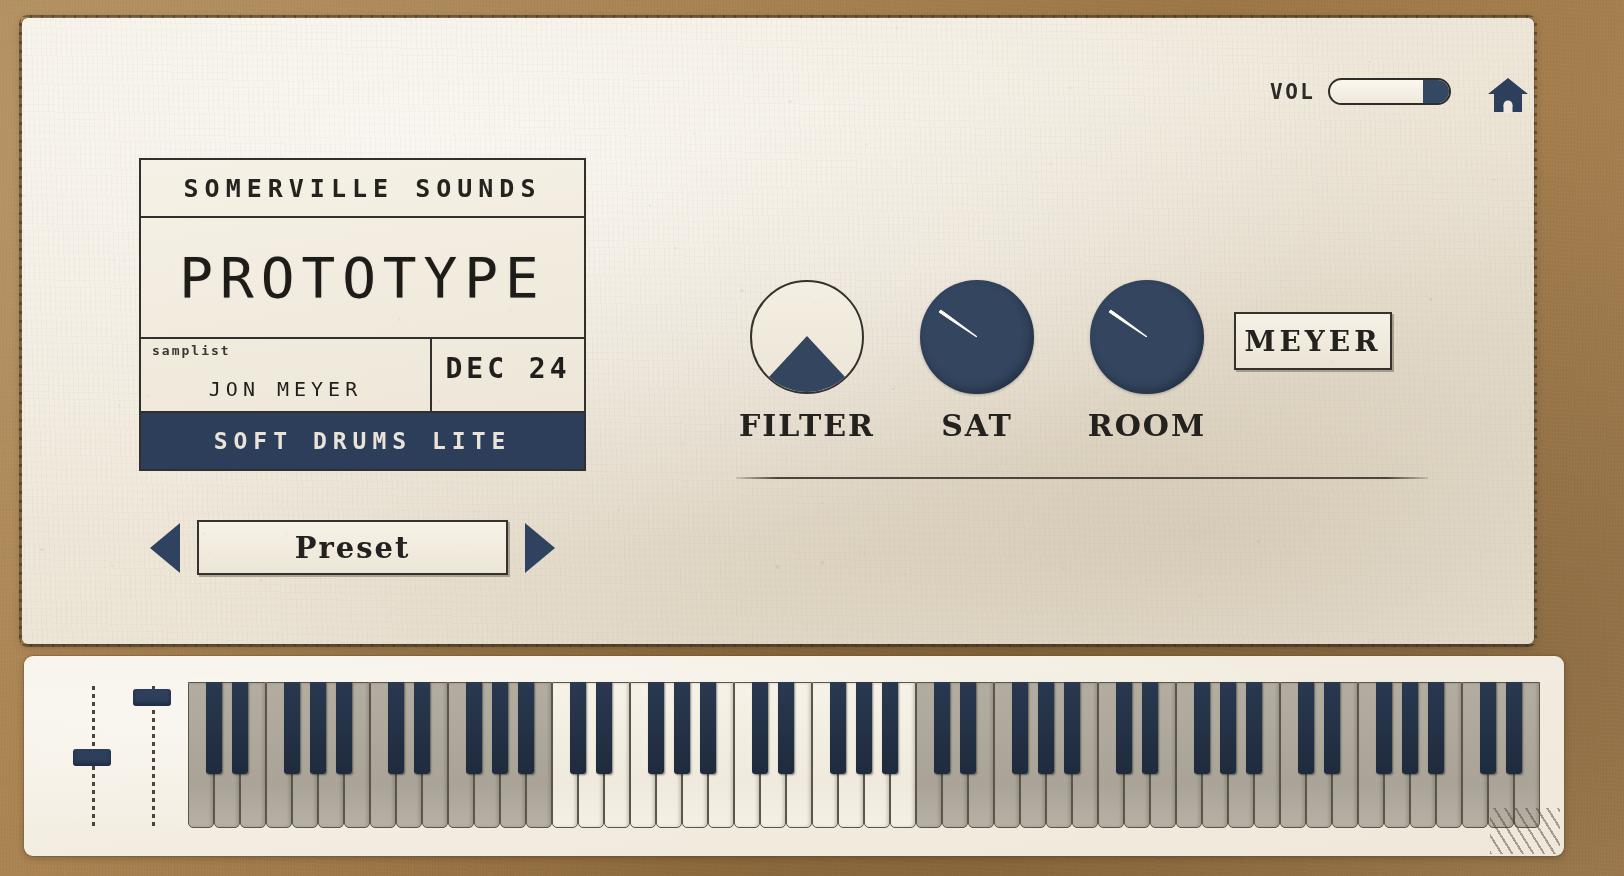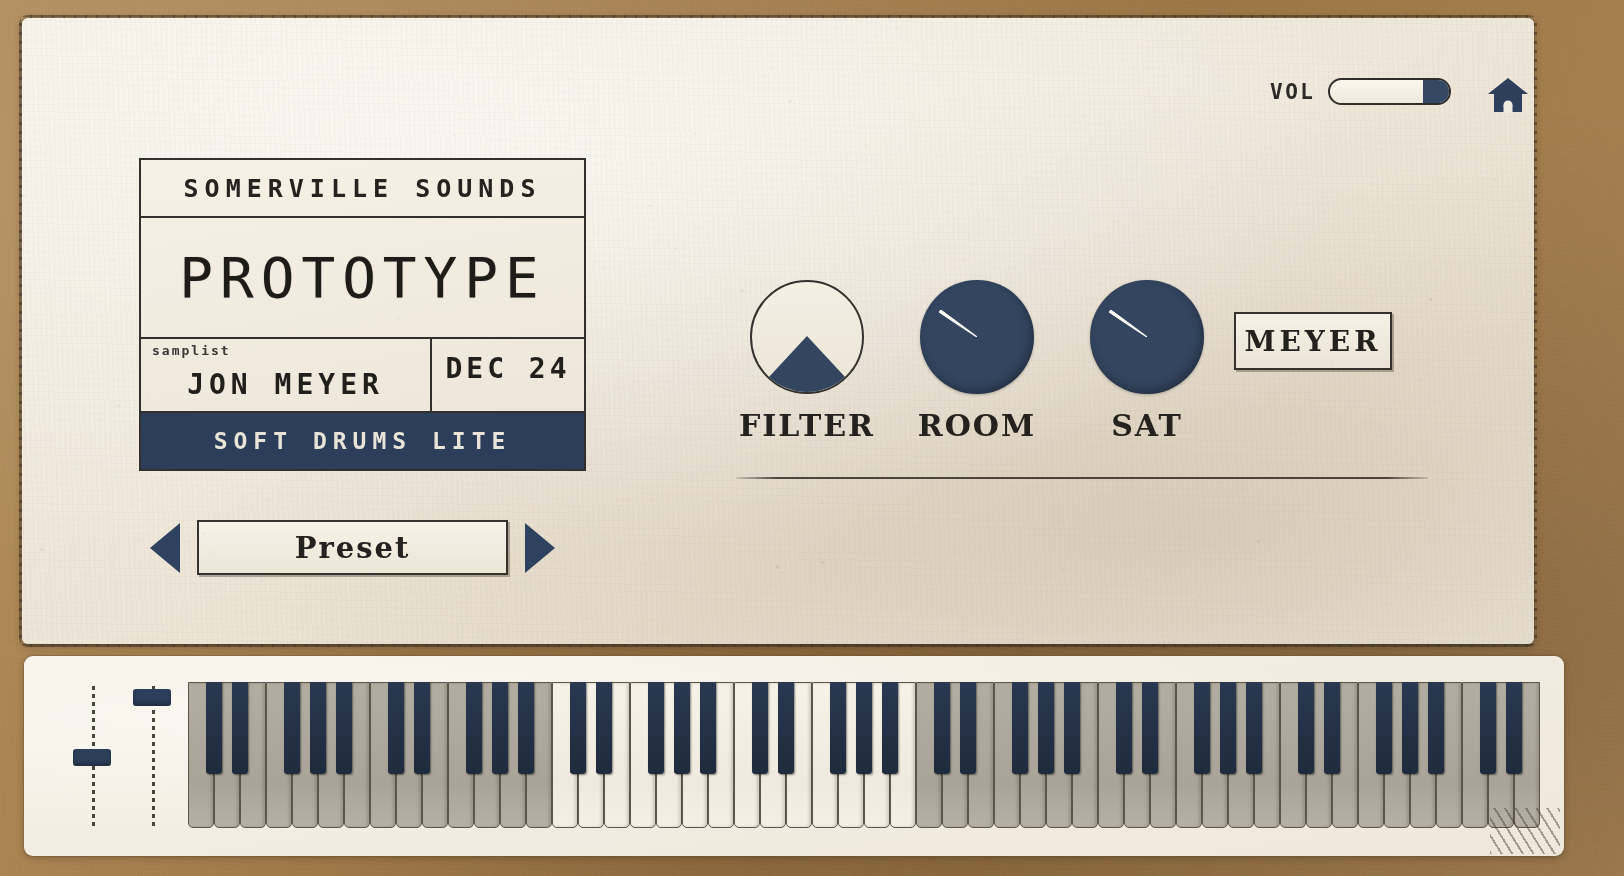--- a/index.html
+++ b/index.html
@@ -90,21 +90,21 @@
     text-shadow:0 0 1px rgba(0,0,0,.35);
   }
   #card-meta-row{height:72px;display:flex;border-bottom:2px solid #32302c;}
   #card-artist-cell{
     flex:1;border-right:2px solid #32302c;position:relative;
     display:flex;align-items:flex-end;justify-content:center;padding-bottom:10px;
   }
   #card-artist-tag{
     position:absolute;left:11px;top:4px;font-size:13px;letter-spacing:2px;color:#3a3732;font-weight:700;
   }
-  #card-artist{font-size:28px;letter-spacing:5px;color:#201f1c;font-weight:700;}
+  #card-artist{font-size:20px;letter-spacing:5px;color:#201f1c;font-weight:400;}
   #card-date-cell{
     width:152px;display:flex;align-items:flex-end;justify-content:center;padding-bottom:26px;
   }
   #card-date{font-size:28px;letter-spacing:4px;color:#201f1c;font-weight:700;}
   #card-banner{
     height:56px;background:#2c3e59;
     display:flex;align-items:center;justify-content:center;
     margin:0 -0px;
   }
   #card-banner-text{font-size:23px;letter-spacing:6px;color:#eae4d8;font-weight:700;}
@@ -255,27 +255,27 @@
     <div class="knob-cell">
       <div class="knob outline">
         <div id="filter-mountain"></div>
       </div>
       <span class="knob-label">FILTER</span>
     </div>
     <div class="knob-cell">
       <div class="knob solid">
         <div class="knob-ind" style="transform:translate(0,-50%) rotate(215deg)"></div>
       </div>
-      <span class="knob-label">ROOM</span>
+      <span class="knob-label">SAT</span>
     </div>
     <div class="knob-cell">
       <div class="knob solid">
         <div class="knob-ind" style="transform:translate(0,-50%) rotate(215deg)"></div>
       </div>
-      <span class="knob-label">SAT</span>
+      <span class="knob-label">ROOM</span>
     </div>
   </div>
 
   <div id="slam-btn">
     <span id="slam-label">MEYER</span>
   </div>
 
   <div id="knob-divider"></div>
 <div class="speck" style="width: 2.55235px; height: 2.55235px; left: 451.89px; top: 338.39px; opacity: 0.396128;"></div>
     <div class="speck" style="width: 2.74768px; height: 2.74768px; left: 799.096px; top: 542.814px; opacity: 0.374598;"></div>

